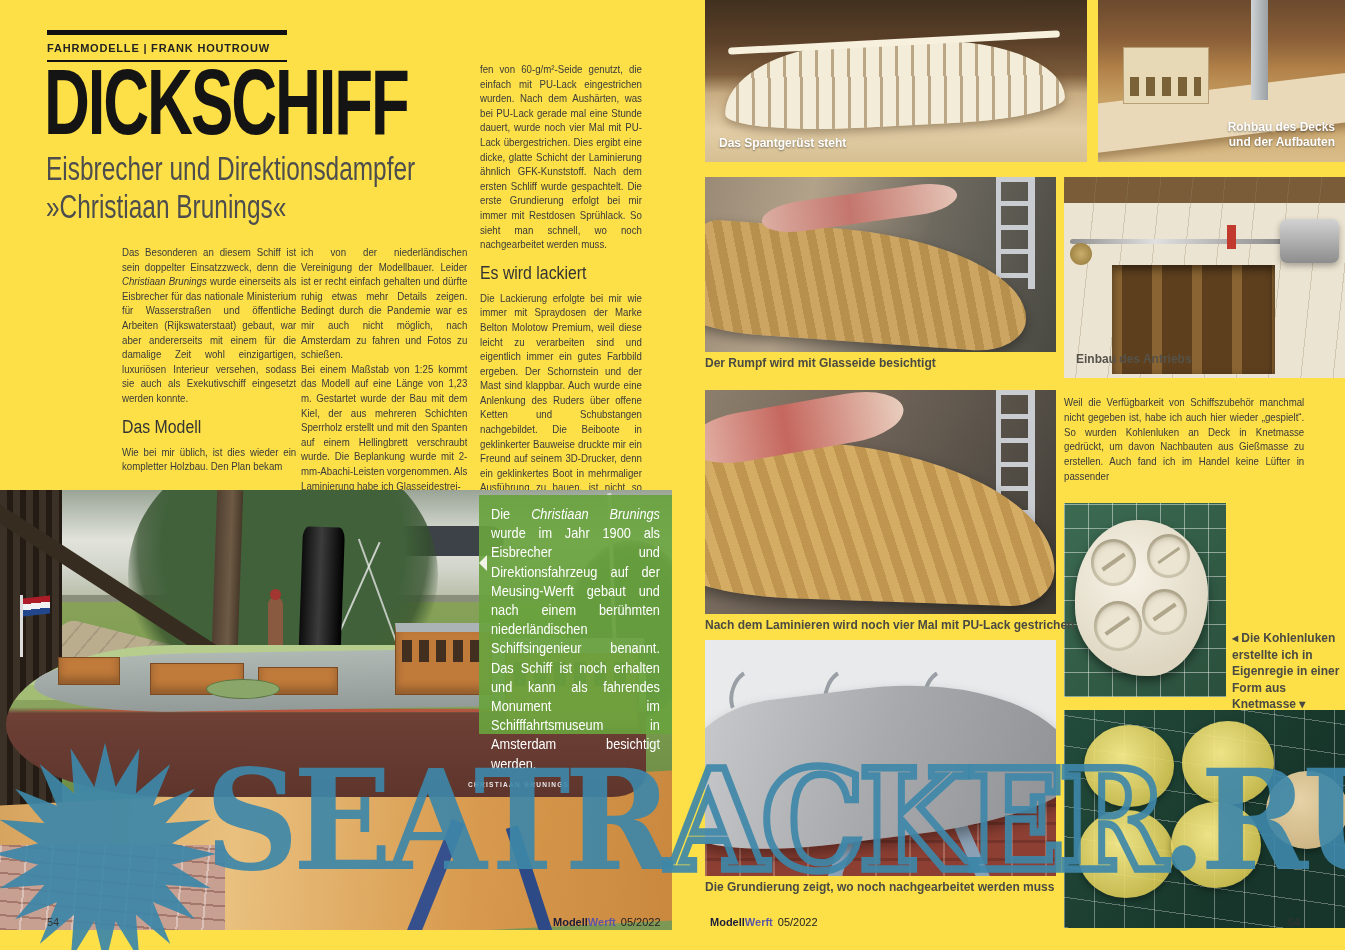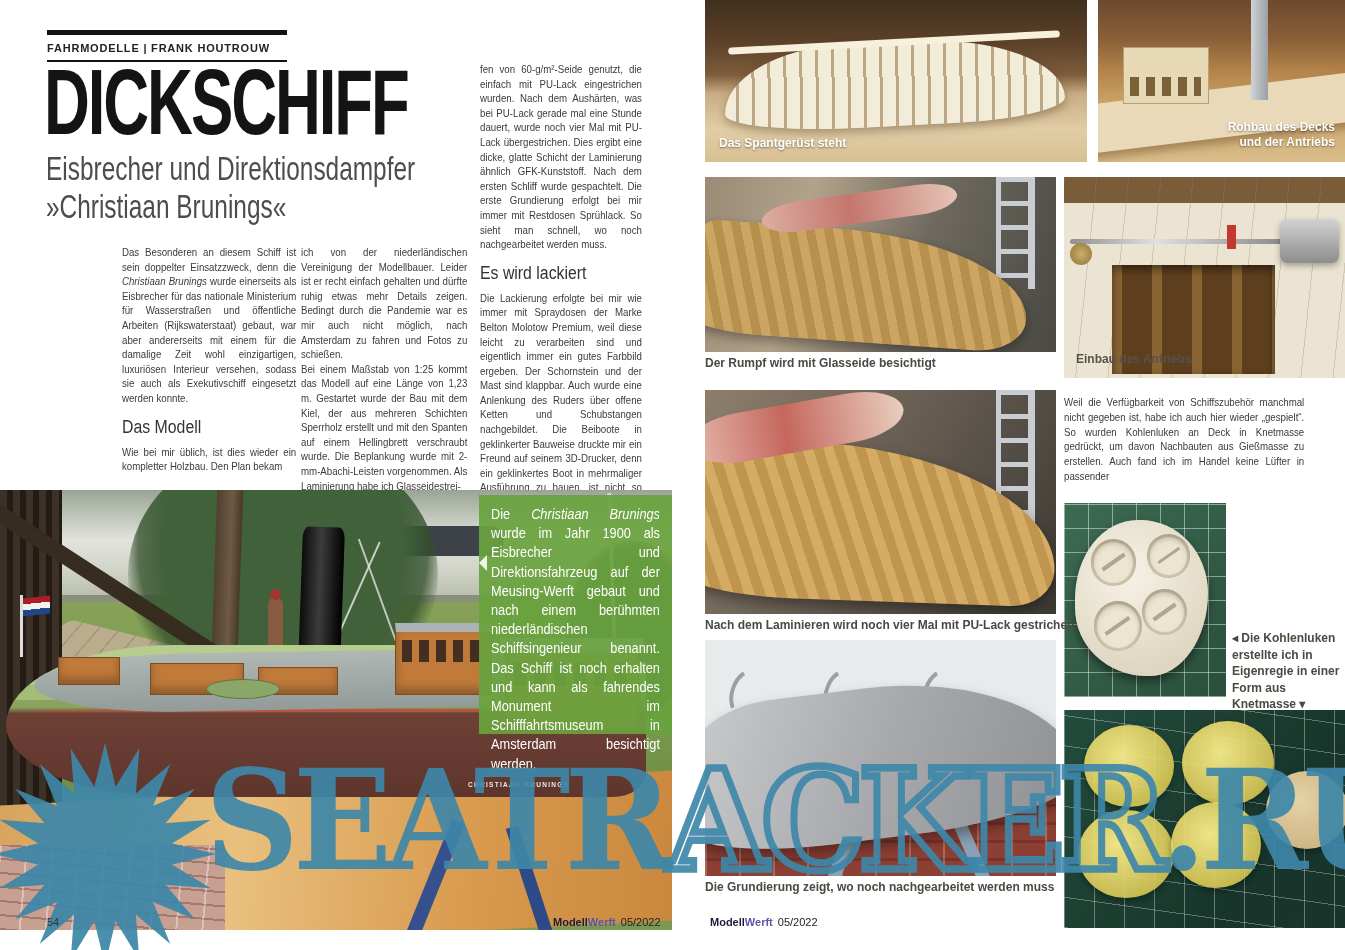--- a/index.html
+++ b/index.html
@@ -1,16 +1,16 @@
 <!DOCTYPE html>
 <html><head>
 <meta charset="utf-8">
 <style>
   html,body{margin:0;padding:0;background:#e9e9e9;}
-  .spread{position:relative;width:1345px;height:950px;background:#ffffff;overflow:hidden;
+  .spread{position:relative;width:1345px;height:950px;background:#fde047;overflow:hidden;
           font-family:"Liberation Sans",sans-serif;}
   .abs{position:absolute;}
 
   
   .kicker{left:47px;top:30px;width:240px;border-bottom:2px solid #111;}
   .kicker-bar{height:5px;background:#111;margin-bottom:7px;}
   .kicker-text{font-size:11px;font-weight:bold;color:#222;letter-spacing:.8px;padding-bottom:6px;}
   .title{left:44px;top:56px;font-size:92px;font-weight:bold;color:#141414;letter-spacing:-3px;
          transform:scaleX(.69);transform-origin:0 0;white-space:nowrap;line-height:1;}
   .subtitle{left:46px;top:150px;font-size:33px;color:#4d4d4d;line-height:38px;
@@ -299,21 +299,21 @@
   </div>
 
   <div class="ph ph-rohbau">
     <div class="rohbau-deck"></div>
     <div class="rohbau-house">
         <div class="win"></div>
       </div>
     <div class="rohbau-pole"></div>
     <div class="cap-white" style="right:10px;bottom:12px;text-align:right;line-height:15px;">
       <div>Rohbau des Decks</div>
-      <div>und der Antriebs</div>
+      <div>und der Aufbauten</div>
     </div>
   </div>
 
   <div class="ph ph-rumpf">
     <div class="ladder"></div>
     <div class="rumpf-hull"></div>
     <div class="rumpf-keel"></div>
   </div>
   <div class="cap-dark" style="left:705px;top:356px;">Der Rumpf wird mit Glasseide besichtigt</div>
 

